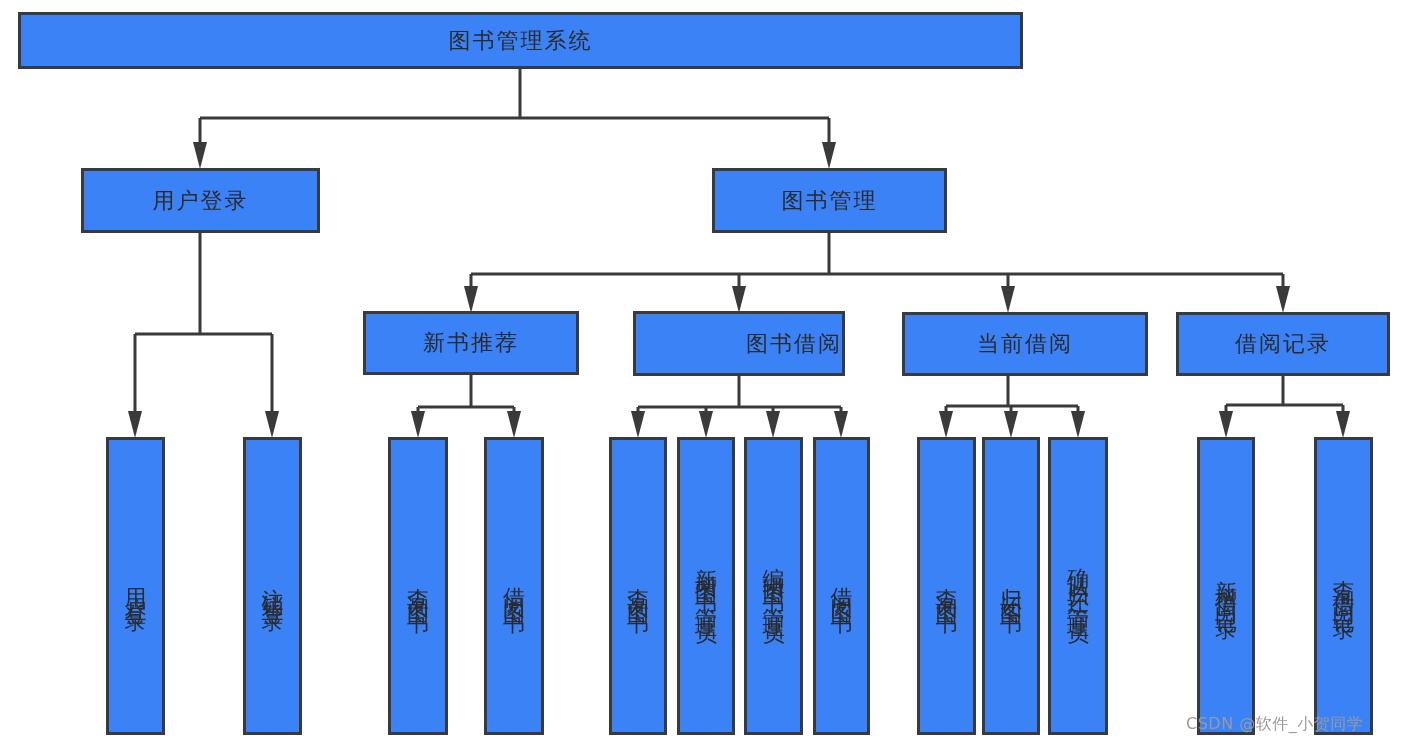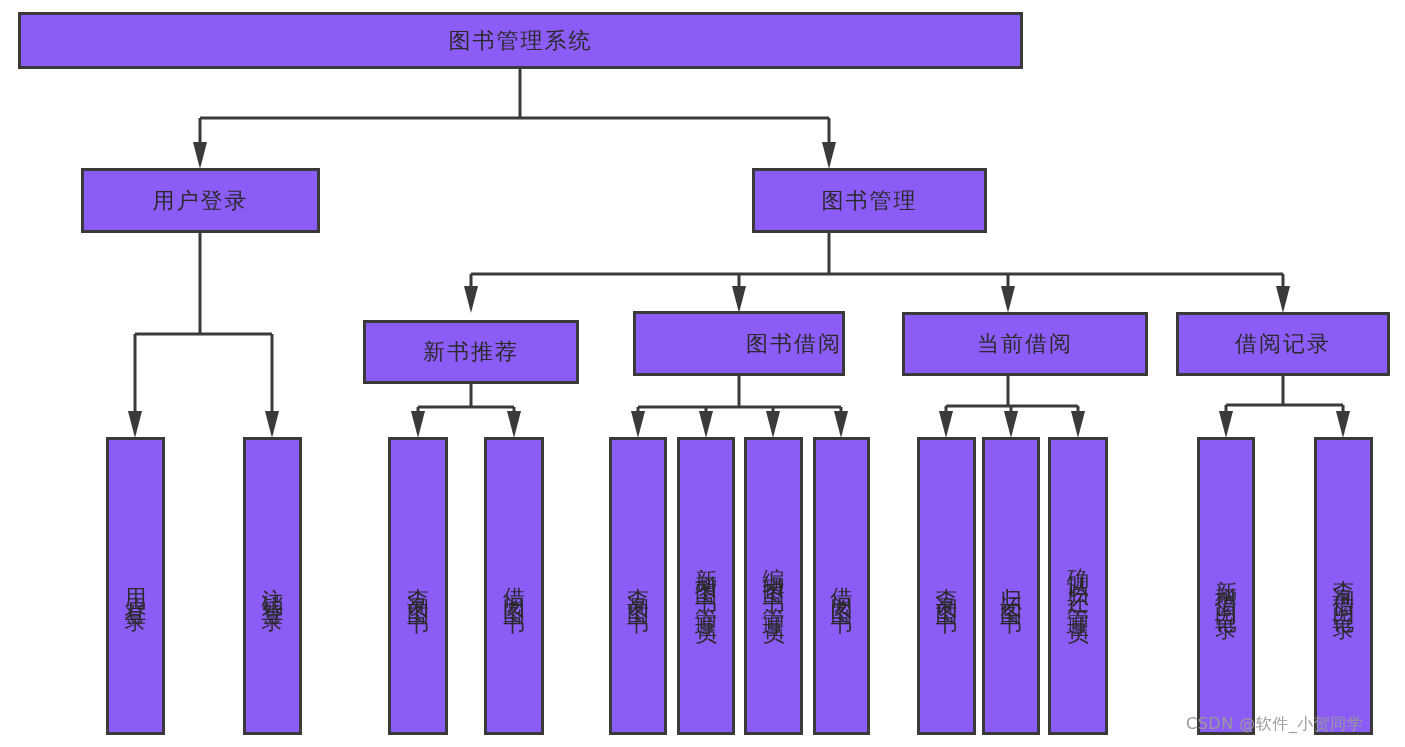--- a/index.html
+++ b/index.html
@@ -16,21 +16,21 @@
     background:var(--background);
     overflow:hidden;
   }
   #connector-layer{position:absolute;left:0;top:0;z-index:1;}
   #connector-layer path{stroke:var(--line);stroke-width:3;fill:none;}
   #connector-layer polygon{fill:var(--line);stroke:none;}
   .hbox,.vbox{
     position:absolute;
     box-sizing:border-box;
     border:3px solid var(--line);
-    background:#8b5cf6;
+    background:#3b82f6;
     display:flex;align-items:center;justify-content:center;
     z-index:2;
     color:var(--text);
   }
   .hlabel{
     font-size:22px;
     letter-spacing:2px;
     white-space:nowrap;
     color:var(--text);
   }
@@ -100,25 +100,25 @@
     </g>
   </svg>
 
   <div class="hbox" style="left:18px;top:12px;width:1005px;height:57px;">
     <span class="hlabel">图书管理系统</span>
   </div>
 
   <div class="hbox" style="left:81px;top:168px;width:239px;height:65px;">
     <span class="hlabel">用户登录</span>
   </div>
-  <div class="hbox" style="left:712px;top:168px;width:235px;height:65px;margin-left:40px;">
+  <div class="hbox" style="left:712px;top:168px;width:235px;height:65px;">
     <span class="hlabel">图书管理</span>
   </div>
 
-  <div class="hbox" style="left:363px;top:311px;width:216px;height:64px;margin-top:9px;">
+  <div class="hbox" style="left:363px;top:311px;width:216px;height:64px;">
     <span class="hlabel">新书推荐</span>
   </div>
   <div class="hbox" style="left:633px;top:311px;width:212px;height:65px;justify-content:flex-end;">
     <span class="hlabel">图书借阅</span>
   </div>
   <div class="hbox" style="left:902px;top:312px;width:246px;height:64px;">
     <span class="hlabel">当前借阅</span>
   </div>
   <div class="hbox" style="left:1176px;top:312px;width:214px;height:64px;">
     <span class="hlabel">借阅记录</span>

